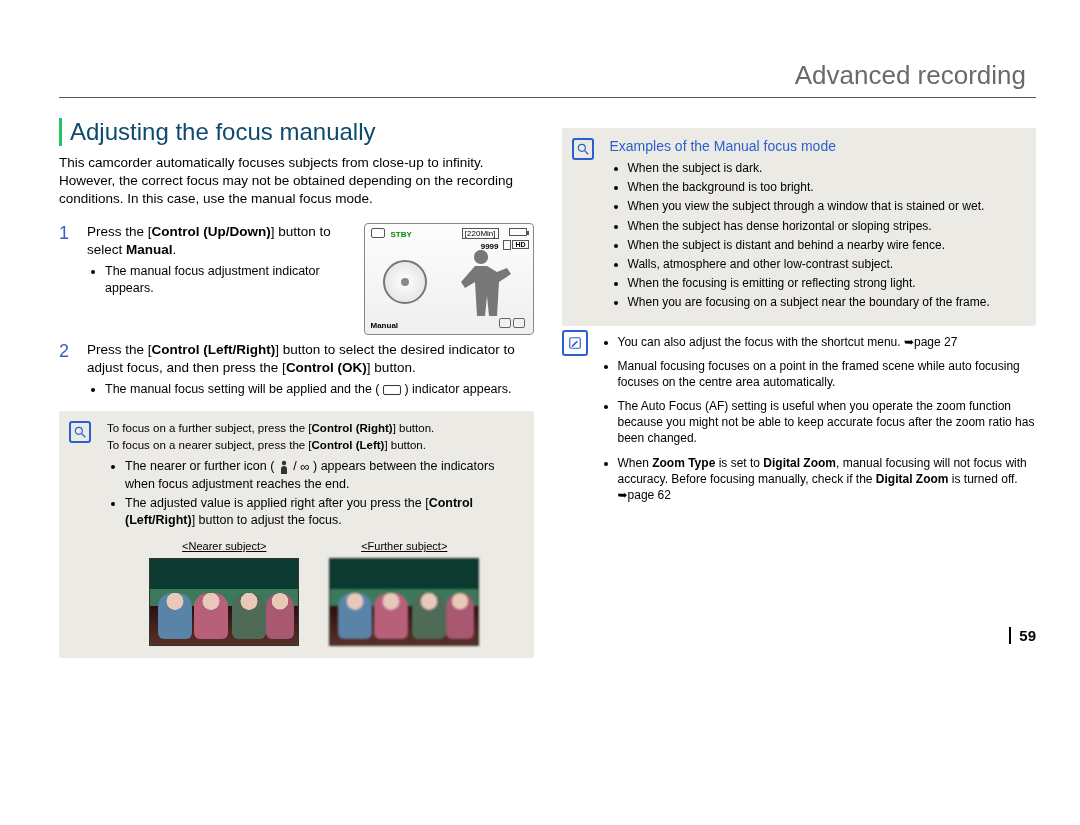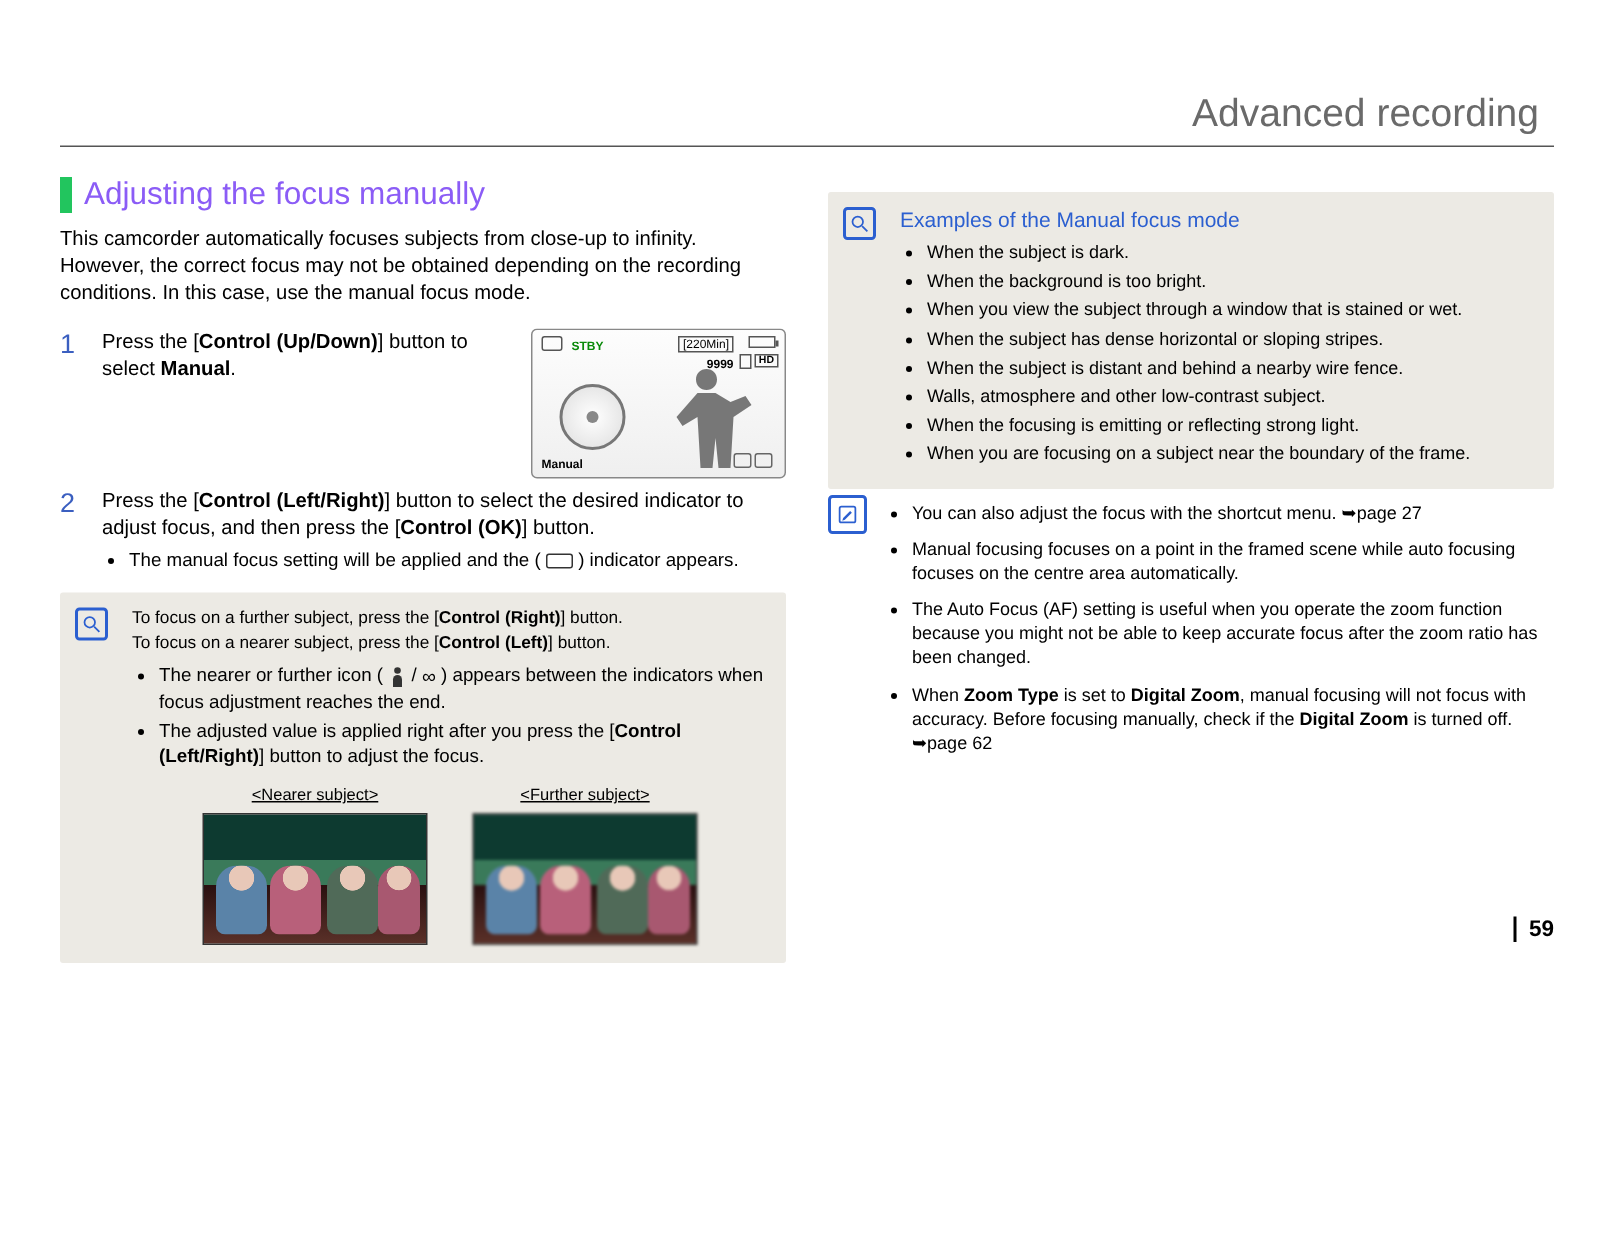--- a/index.html
+++ b/index.html
@@ -5,21 +5,21 @@
   * { box-sizing: border-box; margin: 0; padding: 0; }
   body {
     font-family: Arial, Helvetica, sans-serif;
     background: #fff;
     width: 1080px;
     height: 825px;
     position: relative;
     color: #000;
   }
   .page {
-    padding: 60px 44px 30px 40px;
+    padding: 60px 44px 30px 59px;
     position: relative;
   }
   .header-title {
     text-align: right;
     font-size: 26px;
     color: #6a6a6a;
     font-weight: 400;
     margin-bottom: 6px;
     padding-right: 10px;
   }
@@ -30,23 +30,23 @@
   }
   .cols {
     display: flex;
     gap: 28px;
   }
   .col {
     flex: 1;
     min-width: 0;
   }
   .section-title {
-    font-size: 21px;
-    color: #8b5cf6;
-    border-left: 8px solid #22c55e;
+    font-size: 24px;
+    color: #0c4a6e;
+    border-left: 3px solid #22c55e;
     padding-left: 8px;
     margin-bottom: 8px;
     font-weight: 400;
   }
   .intro {
     font-size: 13.5px;
     line-height: 1.35;
     margin-bottom: 14px;
   }
   .step-row {
@@ -77,21 +77,21 @@
     margin-bottom: 3px;
   }
   .lcd-wrap {
     float: right;
     width: 170px;
     margin-left: 10px;
     margin-bottom: 6px;
   }
   .lcd {
     width: 170px;
-    height: 100px;
+    height: 112px;
     border: 1px solid #888;
     border-radius: 4px;
     background: linear-gradient(#fdfdfd,#efefef);
     position: relative;
     font-size: 8px;
     overflow: hidden;
   }
   .lcd .stby { position:absolute; top:6px; left:26px; color:#0a8a0a; font-weight:bold; font-size:8px;}
   .lcd .cam-ic { position:absolute; top:4px; left:6px; width:14px; height:10px; border:1px solid #555; border-radius:2px;}
   .lcd .time { position:absolute; top:4px; right:34px; border:1px solid #555; padding:0 2px; font-size:8px;}
@@ -236,20 +236,23 @@
             </span>
             <span class="man">Manual</span>
             <span class="bottom-ic"><span></span><span></span></span>
           </div>
         </div>
 
         <div class="step-row">
           <div class="step-num">1</div>
           <div class="step-body">
             <span>Press the [</span><b>Control (Up/Down)</b><span>] button to select </span><b>Manual</b><span>.</span>
+            <ul>
+                <li>The manual focus adjustment indicator appears.</li>
+              </ul>
           </div>
         </div>
       </div>
 
       <div class="step-row" style="clear:both;">
         <div class="step-num">2</div>
         <div class="step-body">
           <span>Press the [</span><b>Control (Left/Right)</b><span>] button to select the desired indicator to adjust focus, and then press the [</span><b>Control (OK)</b><span>] button.</span>
           <ul>
               <li>

